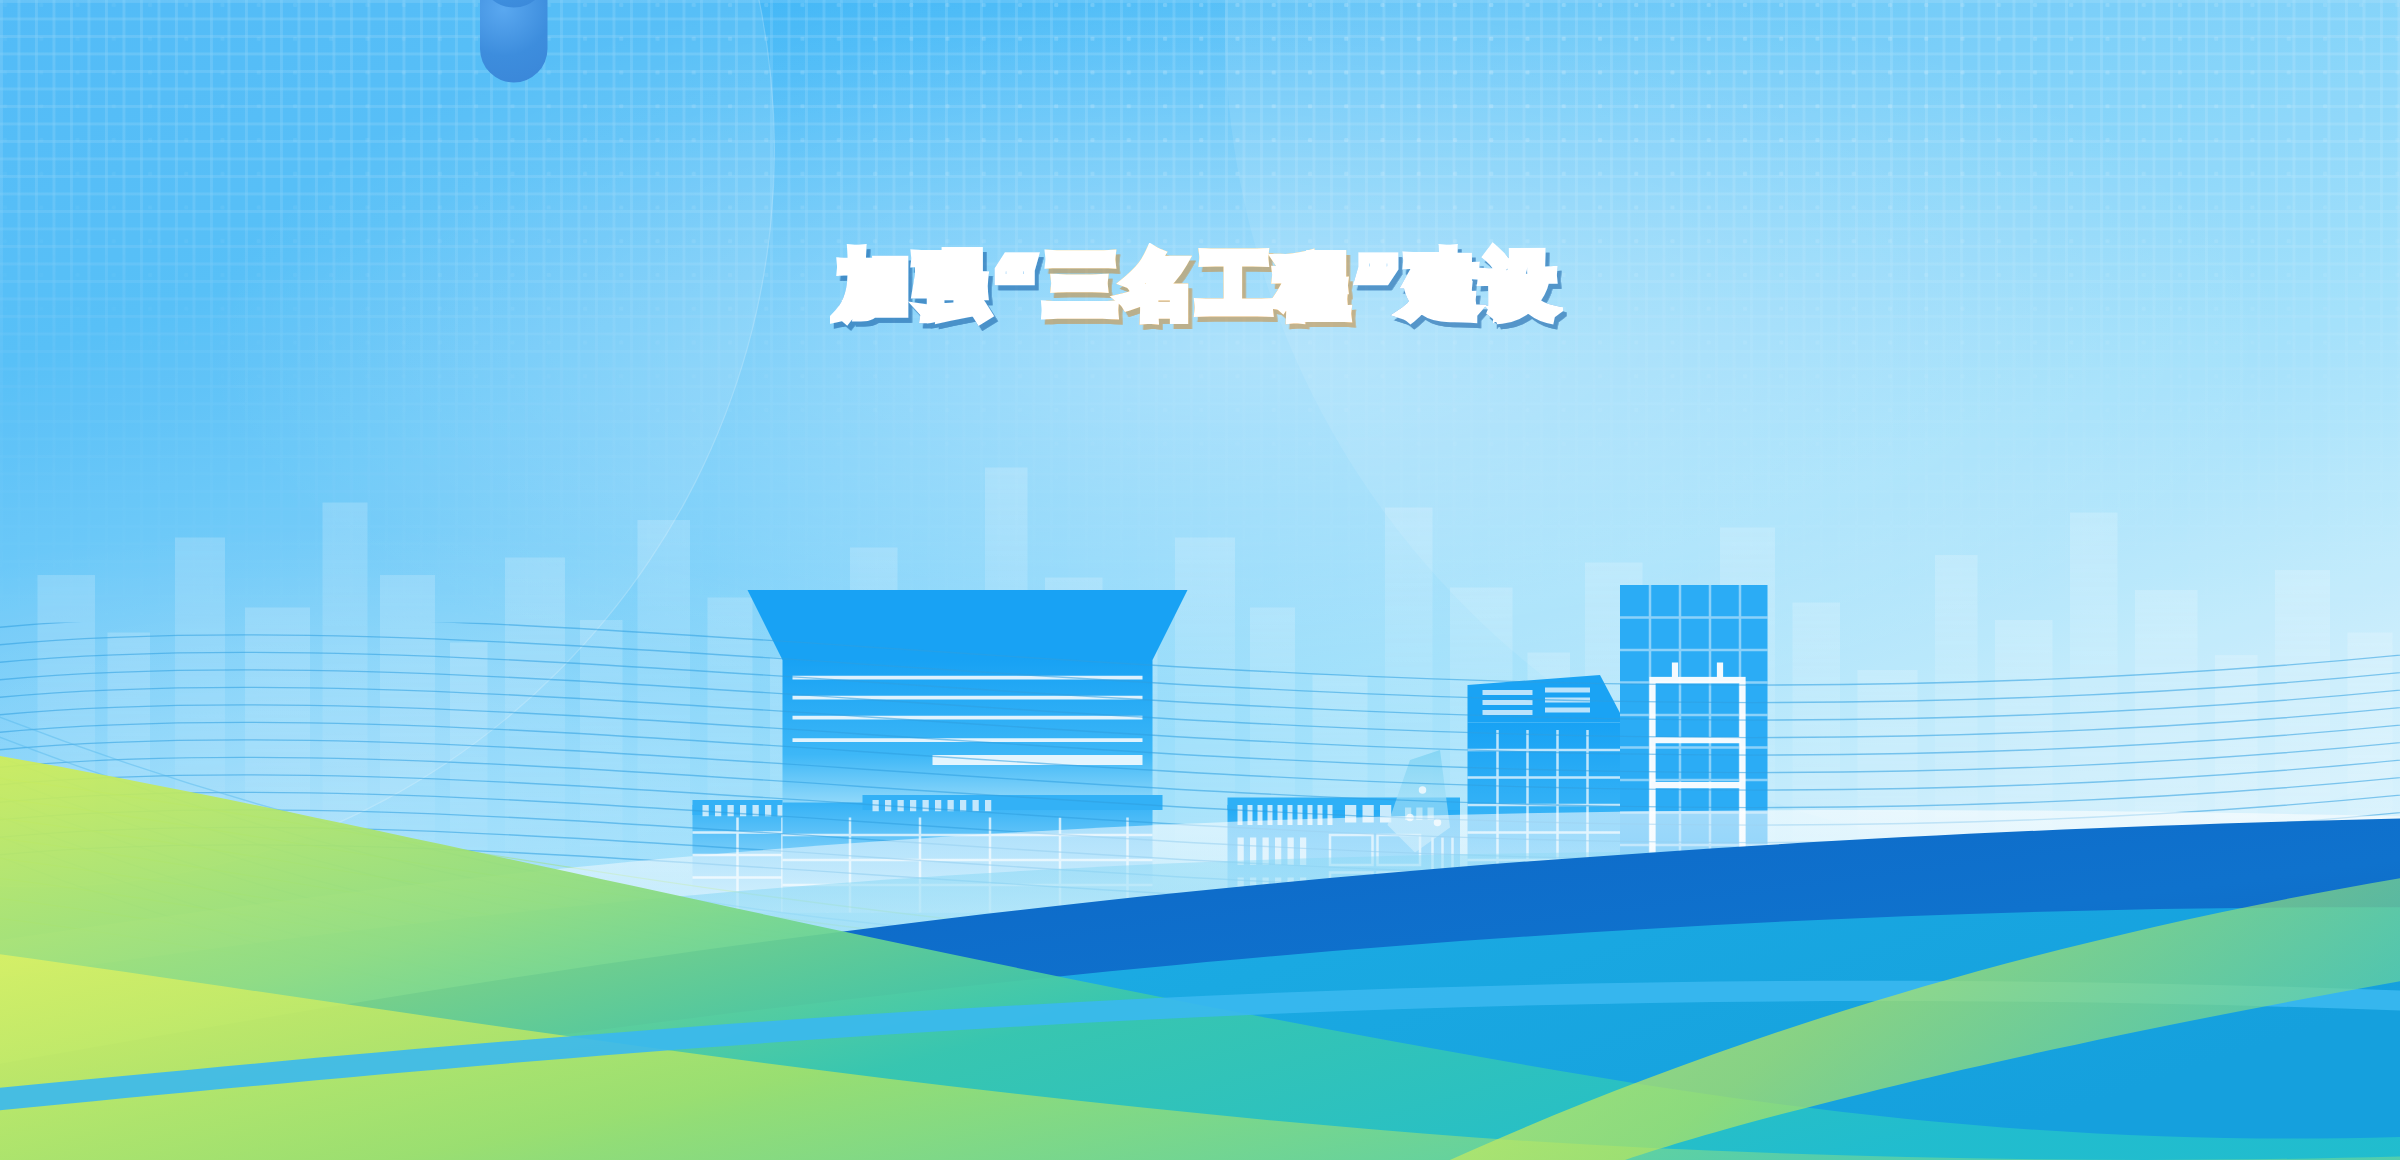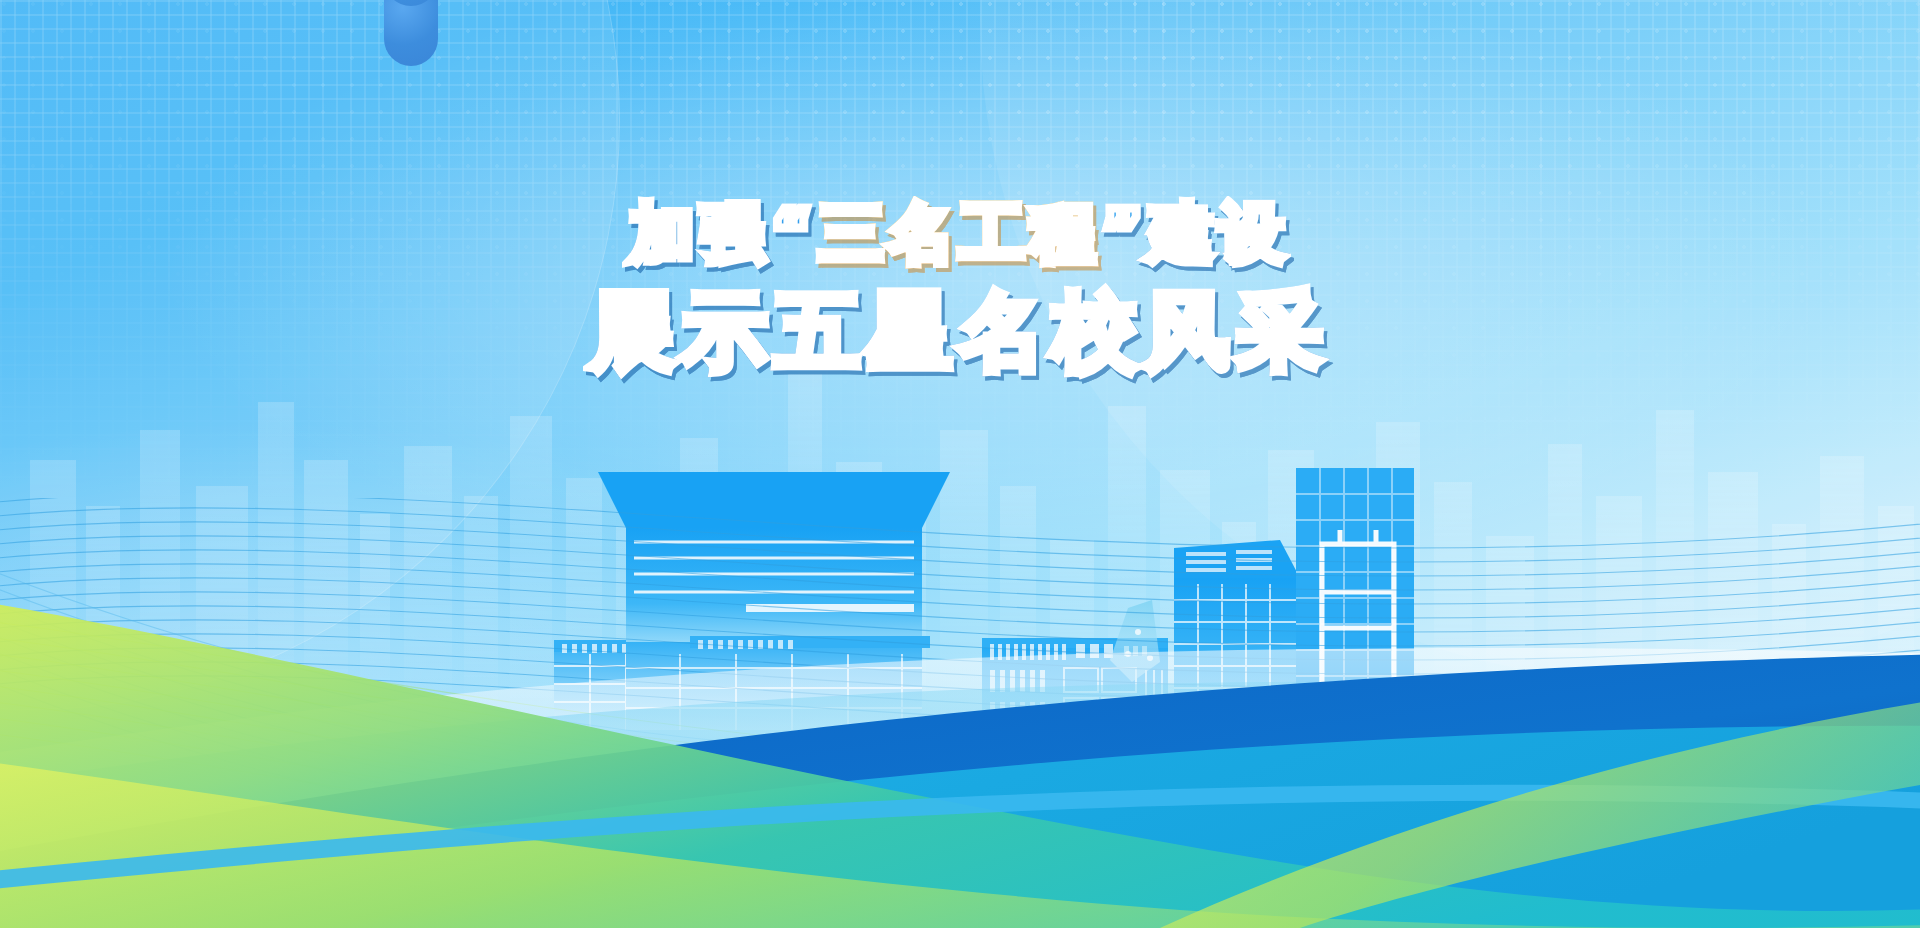--- a/index.html
+++ b/index.html
@@ -95,21 +95,21 @@
     text-align:center;
     pointer-events:none;
   }
   .tline{
     font-family:"DejaVu Sans","Liberation Sans",sans-serif;
     font-weight:700;
     letter-spacing:.10em;
     line-height:1.18;
     white-space:nowrap;
   }
-  .tline1{ font-size:64px; }
+  .tline1{ font-size:56px; }
   .tline2{ font-size:84px; margin-top:10px; }
 
   .ch{
     display:inline-block;
     position:relative;
     background:linear-gradient(180deg,#5fc2f8 0%,#2a96ea 42%,#1272c8 100%);
     -webkit-background-clip:text;
             background-clip:text;
     color:transparent;
     -webkit-text-stroke:9px #ffffff;
@@ -462,18 +462,15 @@
 
     <path d="M-40 416 C 460 368 1120 302 1960 336 L1960 352 C 1120 318 460 386 -40 434 Z" fill="#3ab8ef" opacity=".9"></path>
 
     <path d="M1160 470 C 1360 380 1620 292 1960 238 L1960 320 C 1660 372 1420 430 1300 470 Z" fill="url(#wgreen2)" opacity=".7"></path>
   </svg>
 
   <div id="title-block">
     <div class="tline tline1">
       <span class="ch">加强“</span><span class="ch amber">三名工程</span><span class="ch">”建设</span>
     </div>
-    <div class="tline tline2">
-      <span class="ch">展示五星名校风采</span>
-    </div>
   </div>
 
 </div>
 
 </body></html>

